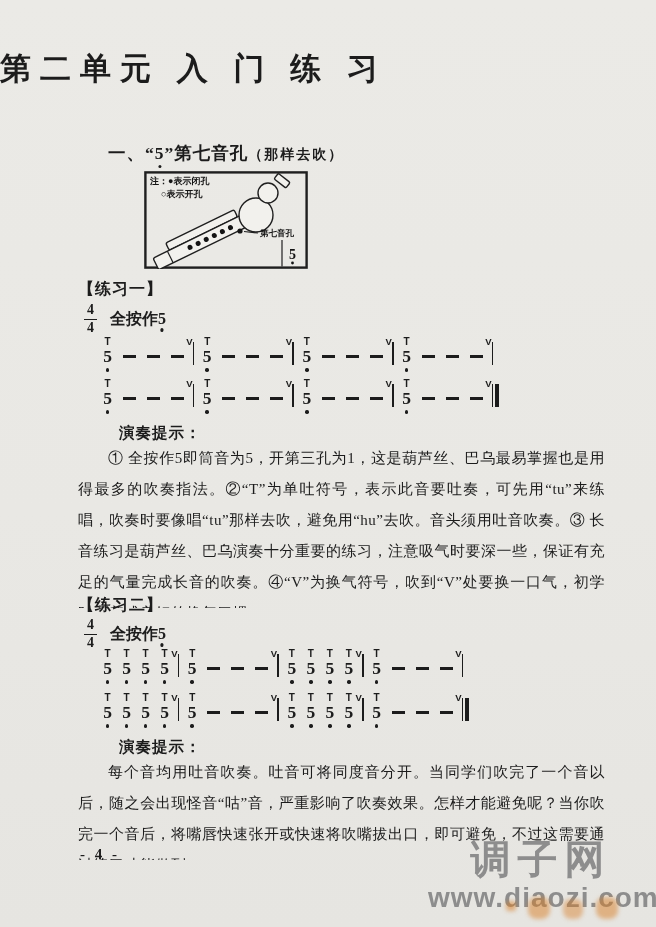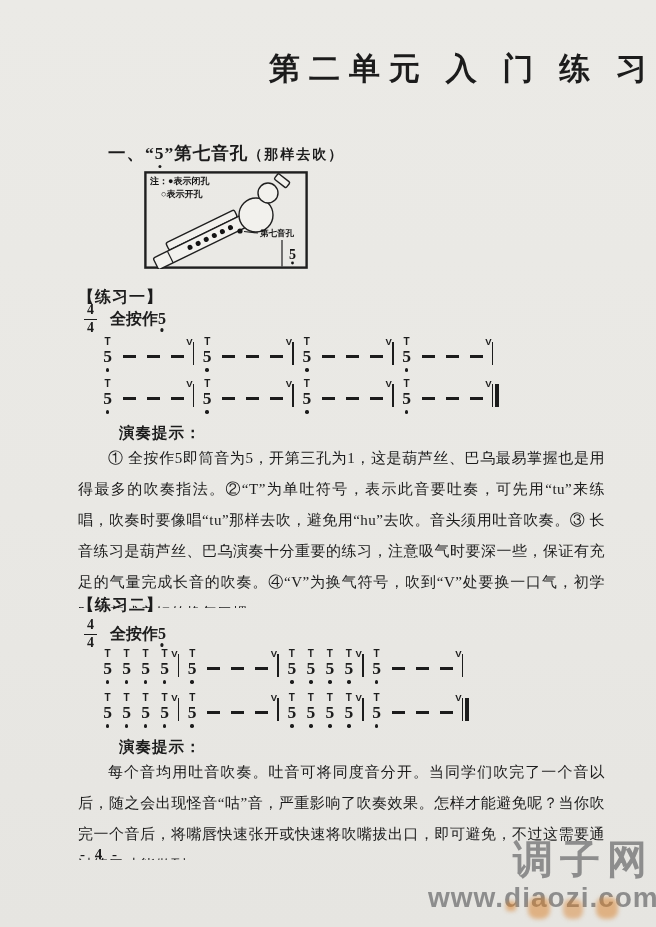--- a/index.html
+++ b/index.html
@@ -8,21 +8,21 @@
     font-family:"Liberation Serif","DejaVu Serif",serif;
     color:#1c1c1c;
   }
   .page {
     position:relative; width:656px; height:927px;
     background:linear-gradient(180deg,#ebeae6 0%,#e9e8e4 55%,#e6e5e1 100%);
   }
   
   .title {
     position:absolute; top:48px; left:0; right:0; margin:0;
-    text-align:right; font-size:31px; font-weight:bold; letter-spacing:9px;
+    text-align:left; font-size:31px; font-weight:bold; letter-spacing:9px;
   }
   
   .section-heading {
     position:absolute; top:141px; left:108px;
     font-size:17.5px; font-weight:bold; letter-spacing:1px;
   }
   .section-heading .paren { font-size:14px; letter-spacing:2px; }
   
   .low5 { position:relative; display:inline-block; }
   .low5::after {
@@ -36,21 +36,21 @@
   .diagram .pipe { fill:#f2f1ed; stroke:#1f1f1f; stroke-width:1.4; }
   .diagram .gourd { fill:#f2f1ed; stroke:#1f1f1f; stroke-width:1.4; }
   .diagram .hole { fill:#141414; }
   .diagram .lead, .diagram .pipe-line, .diagram .corner-line { stroke:#1f1f1f; stroke-width:1.2; }
   .diagram text { font-family:"Liberation Serif","DejaVu Serif",serif; fill:#141414; }
   .diagram .lgd { font-size:9px; font-weight:bold; }
   .diagram .lbl { font-size:8.5px; font-weight:bold; }
   .diagram .corner-note { font-size:14px; font-weight:bold; }
   
   .ex-label { position:absolute; font-size:16px; font-weight:bold; letter-spacing:1px; }
-  .ex1-label { top:287px; left:78px;text-align:right; }
+  .ex1-label { top:279px; left:78px;text-align:right; }
   .ex2-label { top:595px; left:78px; }
   .ex-meta { position:absolute; display:flex; align-items:center; gap:13px;
              font-size:16px; font-weight:bold; }
   .ex1-meta { top:303px; left:84px; }
   .ex2-meta { top:618px; left:84px; }
   .frac { display:inline-flex; flex-direction:column; align-items:center;
           font-size:14px; line-height:14px; font-weight:bold; }
   .frac .num { border-bottom:1.8px solid #1c1c1c; padding:0 3px 1.5px; }
   .frac .den { padding-top:1.5px; }
   .keyrow { font-weight:bold; font-size:16px; }
@@ -82,21 +82,21 @@
   .tips1-heading { top:423px; left:104px; }
   .tips2-heading { top:737px; left:104px; }
   .tips-body {
     position:absolute; width:527px; font-size:15px; line-height:31px;
     text-align:justify; text-indent:2em; letter-spacing:0.5px;
   }
   .tips1-body { top:443px; left:78px; height:165px; overflow:hidden; }
   .tips2-body { top:757px; left:78px; height:103px; overflow:hidden; }
   
   .pagenum { position:absolute; top:846px; left:80px; font-size:15px; font-weight:bold; letter-spacing:3px; }
-  .watermark { position:absolute; top:835px; left:428px; width:226px; text-align:right; }
+  .watermark { position:absolute; top:835px; left:428px; width:226px; text-align:center; }
   .wm-name { font-size:40px; line-height:48px; font-weight:bold; color:#8d8d8d; letter-spacing:7px;
              font-family:"Liberation Sans","DejaVu Sans",sans-serif; }
   .wm-url { font-size:28px; line-height:30px; font-weight:bold; color:#8d8d8d;
             font-family:"Liberation Sans","DejaVu Sans",sans-serif; letter-spacing:1px; }
   .wm-orange {
     position:absolute; left:78px; top:66px; width:10px; height:10px; border-radius:3px;
     background:rgba(216,125,38,0.55); filter:blur(2px);
     box-shadow:28px 2px 0 6px rgba(216,125,38,0.5), 62px 3px 0 5px rgba(216,125,38,0.45),
                96px 2px 0 6px rgba(216,125,38,0.5);
   }

